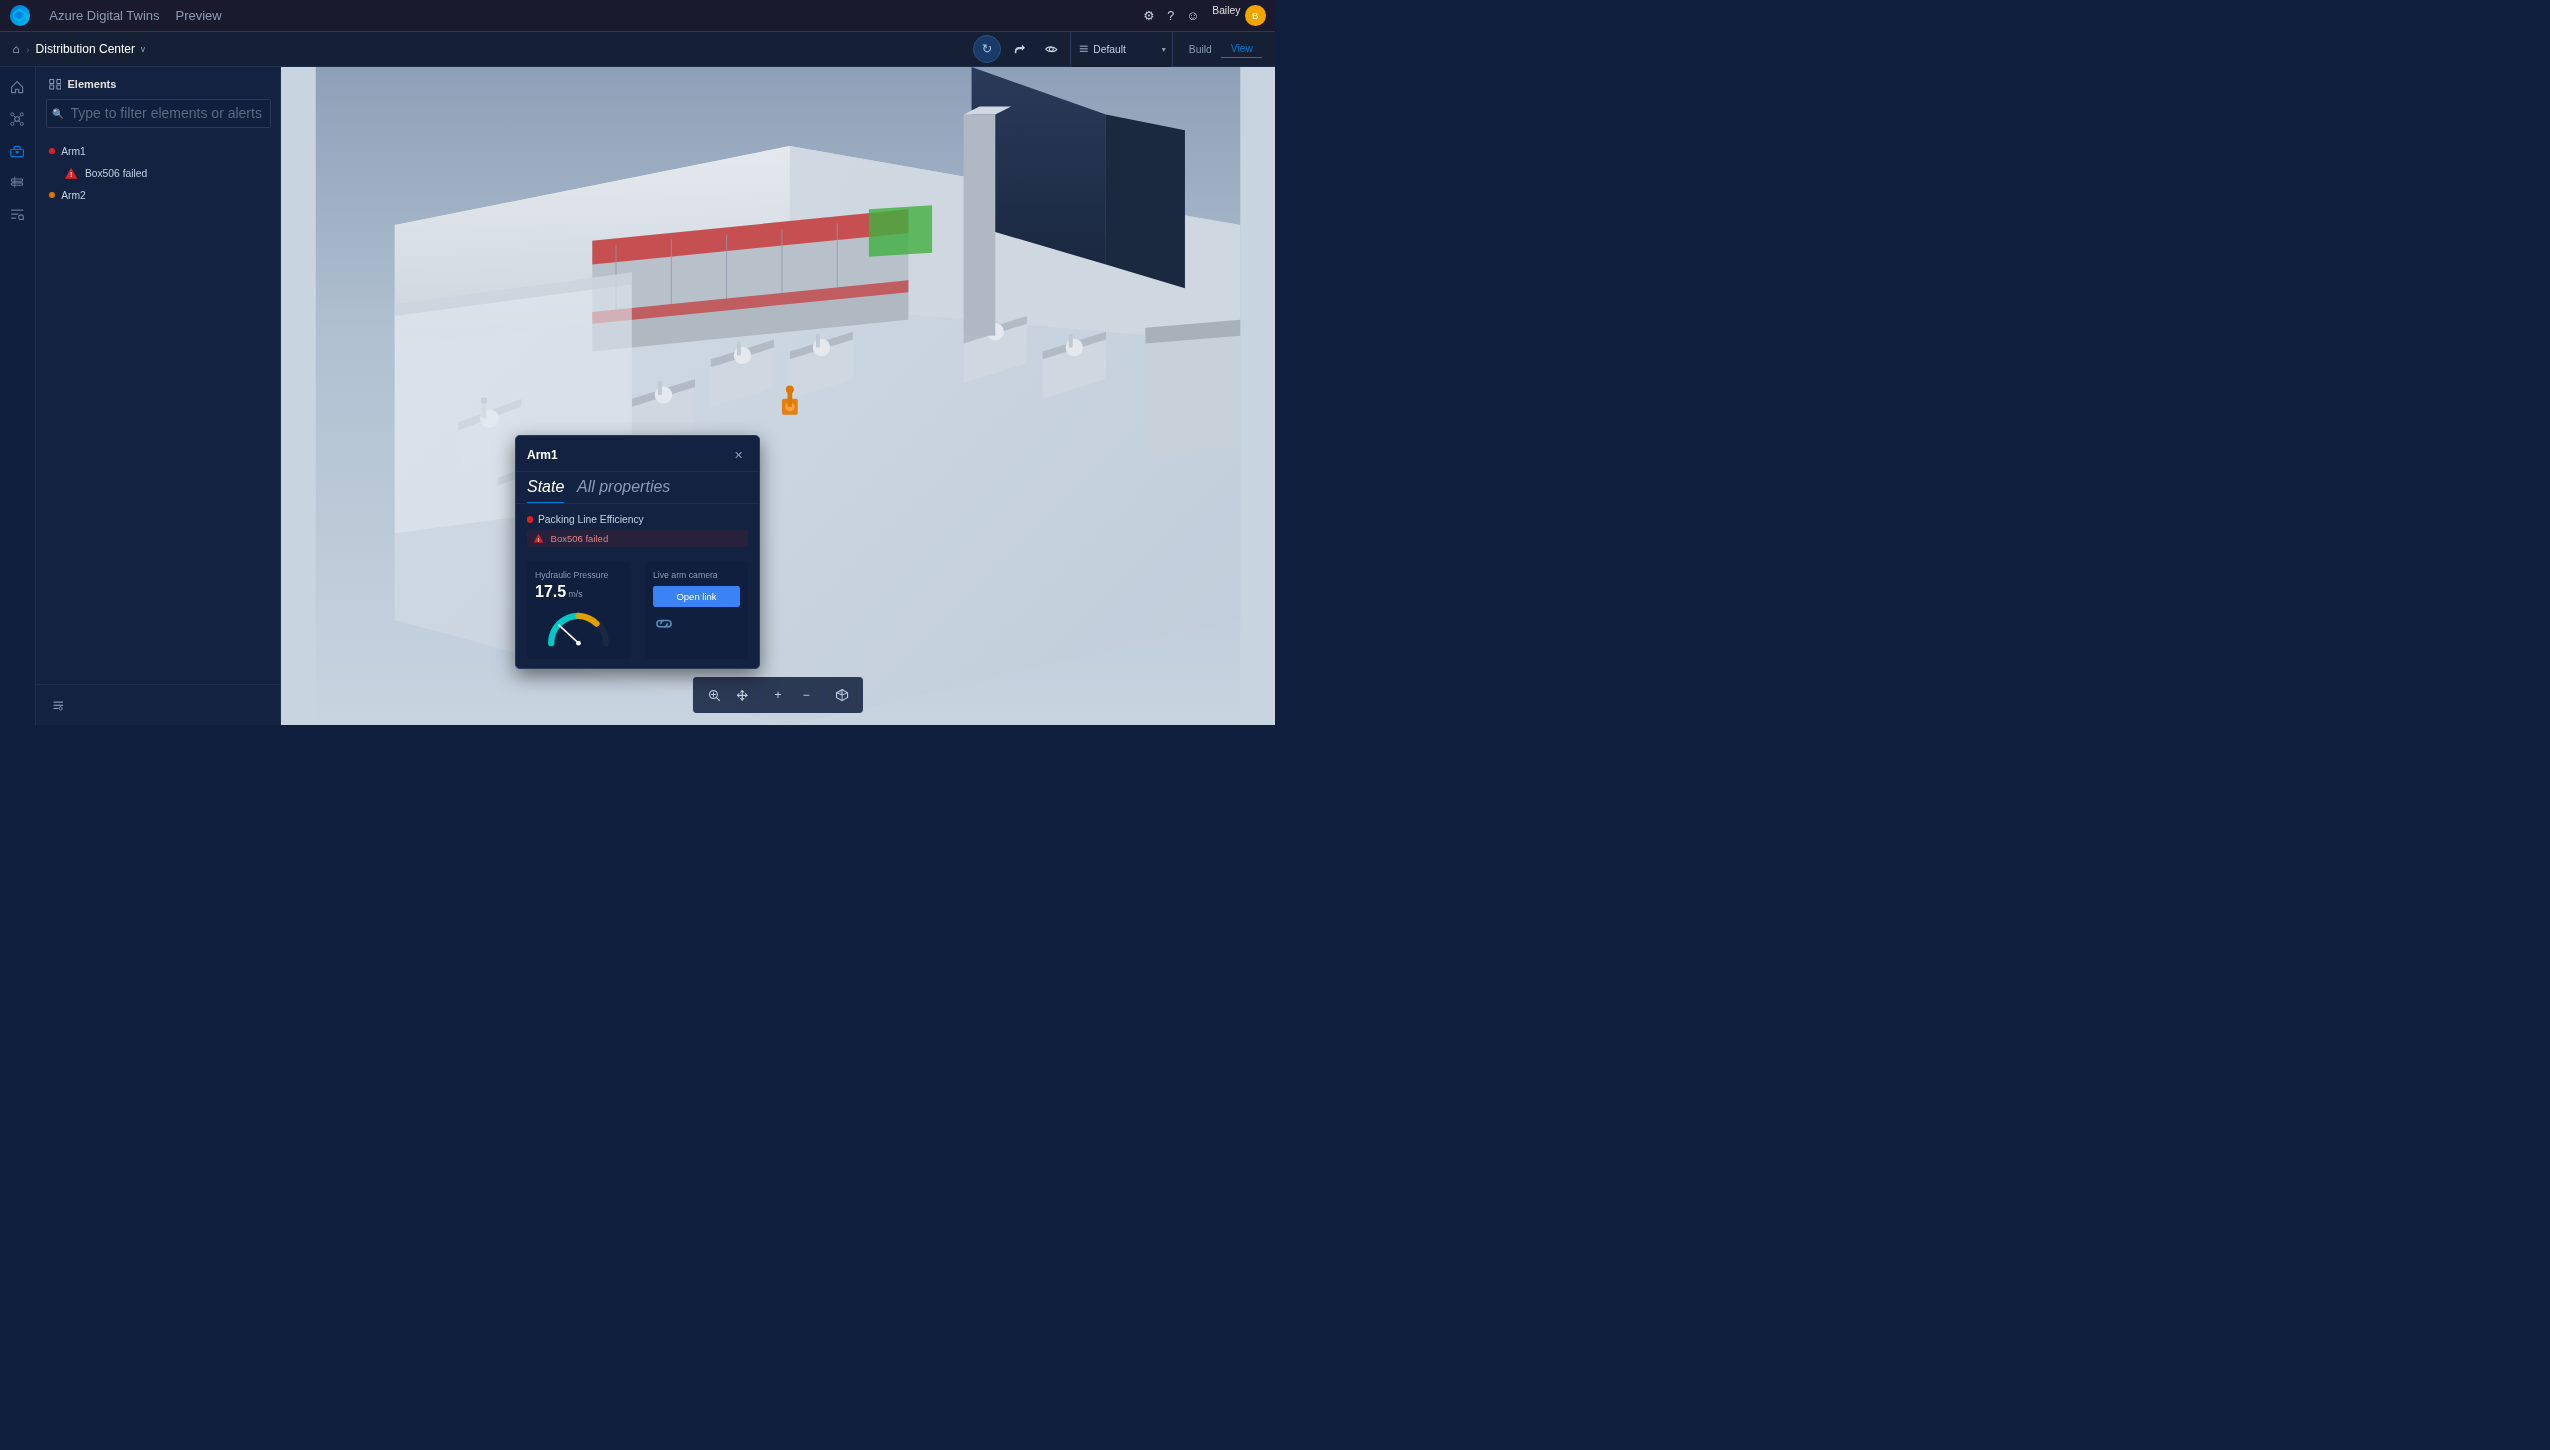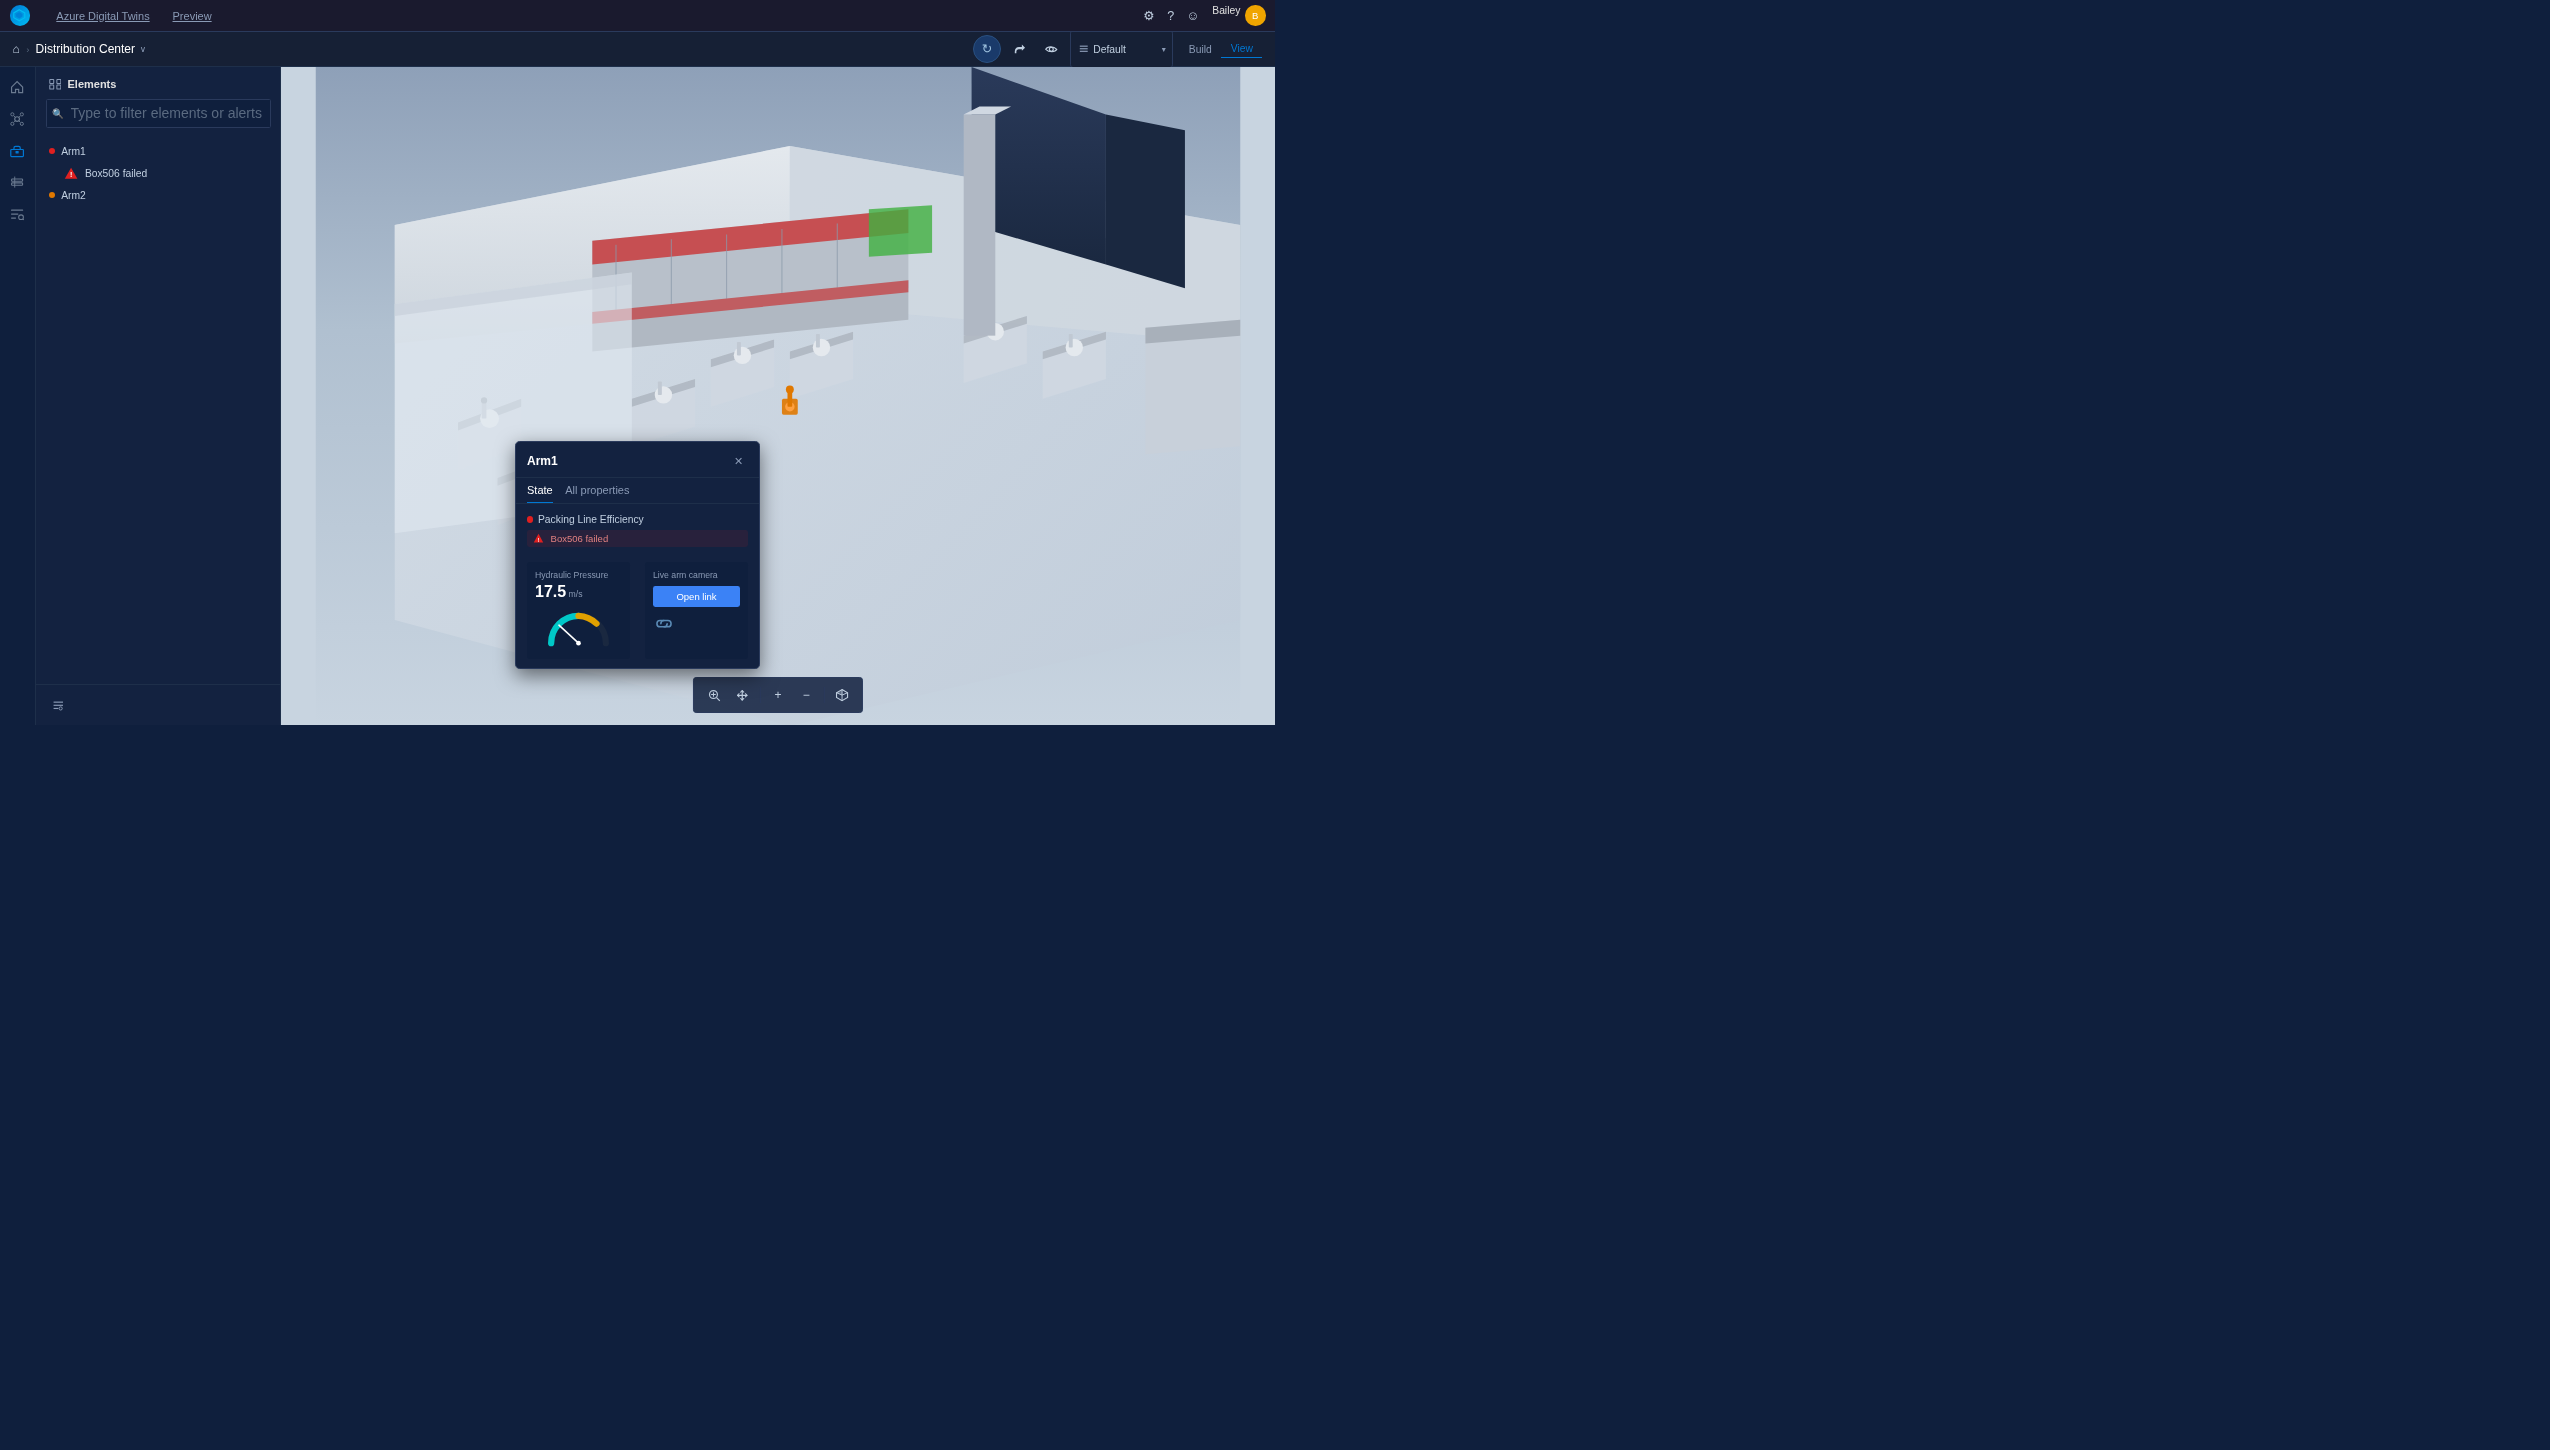--- a/index.html
+++ b/index.html
@@ -35,23 +35,22 @@
       justify-content: center;
       font-size: 11px;
       flex-shrink: 0;
     }
     .topbar-title {
       font-size: 10.3px;
       color: #e0e0e0;
     }
     .topbar-title span {
       color: #8a9ab5;
-      font-size: 11px;
-      margin-left: 20px;
-      text-decoration: underline;
+      font-size: 13px;
+      margin-left: 13px;
     }
     .topbar-right {
       margin-left: auto;
       display: flex;
       align-items: center;
       gap: 12.6px;
     }
     .topbar-icon {
       color: #c0cfe0;
       font-size: 12.6px;
@@ -380,24 +379,25 @@
       justify-content: center;
     }
     .popup-tabs {
       display: flex;
       padding: 0 11px;
       border-bottom: 0.8px solid #1e2f4a;
       gap: 12.6px;
     }
     .popup-tab {
       padding: 6.3px 0;
-      font-size: 11px;
+      font-size: 16px;
       color: #8a9ab5;
       cursor: pointer;
       border-bottom: 1.6px solid transparent;
+      font-style: italic;
     }
     .popup-tab.active {
       color: #ffffff;
       border-bottom: 1.6px solid #0078d4;
     }
     .popup-content {
       padding: 9.5px 11px;
     }
     .popup-section-title {
       font-size: 10.3px;

